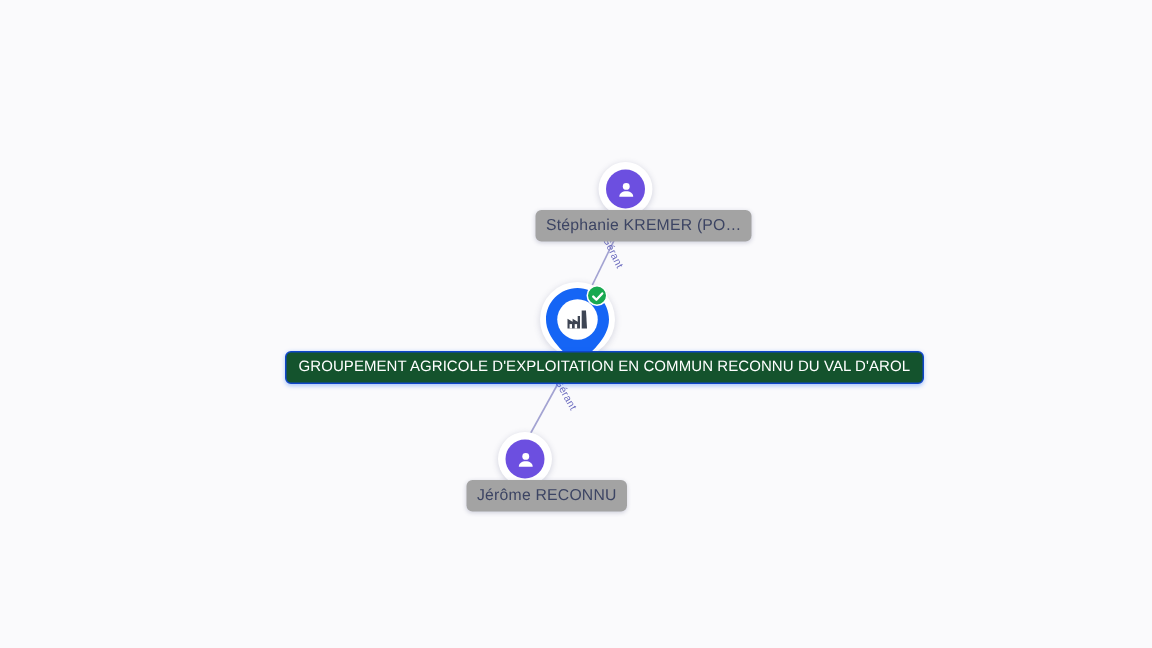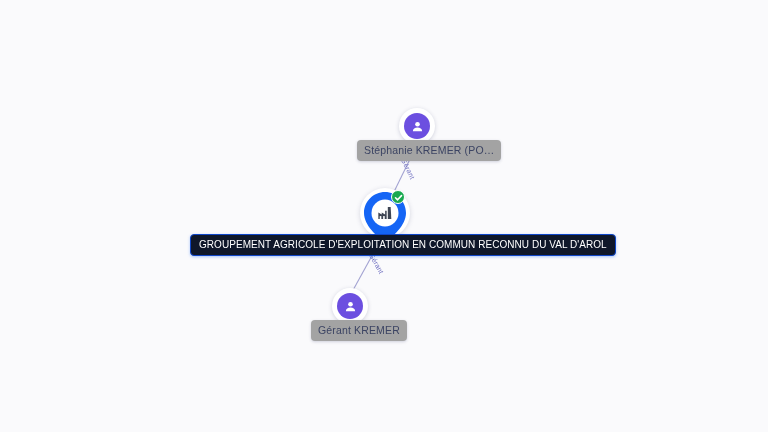--- a/index.html
+++ b/index.html
@@ -113,21 +113,21 @@
     align-items: center;
     justify-content: center;
     box-sizing: border-box;
   }
 
   
   #company-label {
     position: absolute;
     left: 190px;
     top: 234px;
-    background: #0f172a;
+    background: #14532d;
     border: 1px solid #0f46c8;
     border-radius: 4px;
     color: #ffffff;
     font-size: 10px;
     line-height: 13px;
     letter-spacing: 0.05px;
     padding: 3px 8px 4px 8px;
     white-space: nowrap;
     box-shadow: 0 1px 3px rgba(21, 101, 245, 0.35);
   }
@@ -193,15 +193,15 @@
   <div class="person-node" style="left:332px; top:288px; width:36px; height:36px;">
     <div class="person-avatar">
       <span class="disc">
         <svg width="15" height="15" viewBox="0 0 24 24" fill="#ffffff">
           <circle cx="12" cy="8.4" r="3.7"></circle>
           <path d="M4.6 19.4c0-3.9 3.3-5.9 7.4-5.9s7.4 2 7.4 5.9z"></path>
         </svg>
       </span>
     </div>
   </div>
-  <div class="node-label" style="left:311px; top:320px;">Gérant KREMER</div>
+  <div class="node-label" style="left:311px; top:320px;">Jérôme RECONNU</div>
 
 </div>
 
 </body></html>

